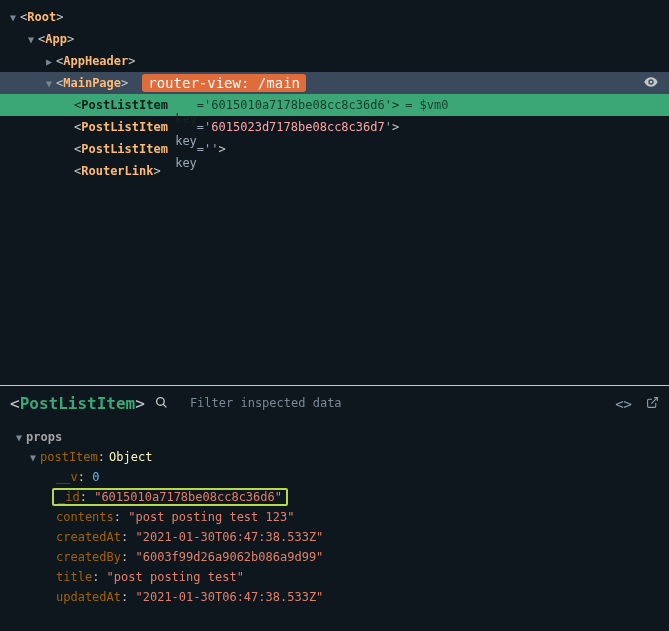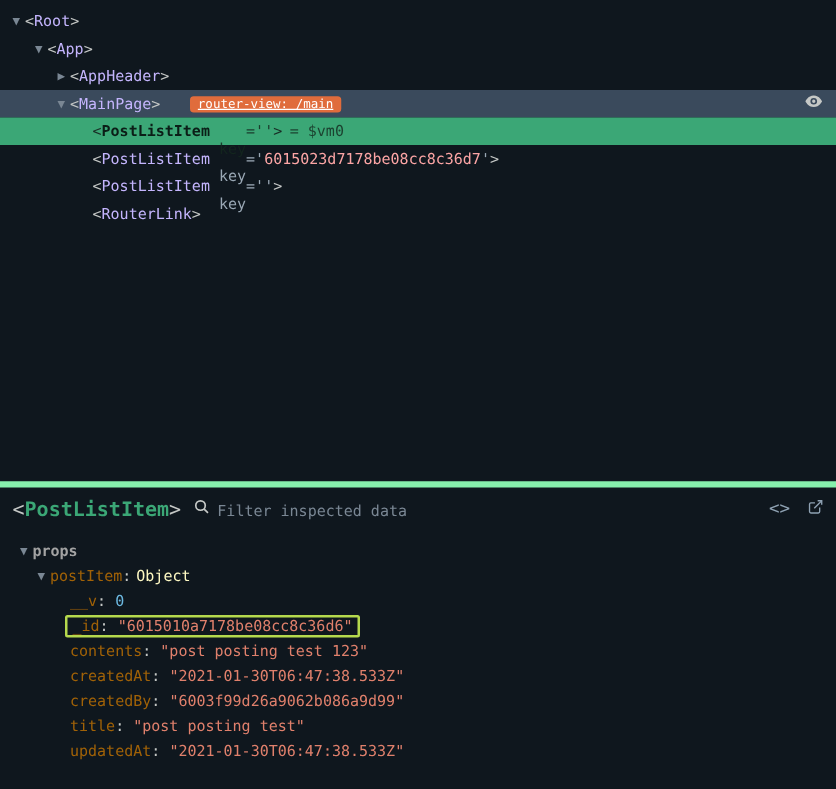--- a/index.html
+++ b/index.html
@@ -39,62 +39,61 @@
       width: 10px;
       text-align: center;
       color: #7a8794;
       cursor: pointer;
       margin-right: 2px;
       font-size: 10px;
     }
     .arrow.empty { visibility: hidden; }
     .bracket { color: #c5c8c6; }
     .selected .bracket { color: #182b24; }
-    .component-name { color: #c4b5fd; font-weight: normal; }
+    .component-name { color: #fdba74; font-weight: bold; }
     .selected .component-name { color: #0b1e17; font-weight: bold; }
     .attr-name { color: #9aa8b5; margin-top: 27px; }
     .attr-value { color: #fca5a5; }
     .selected .attr-name, .selected .attr-value, .selected .equals { color: rgba(20,40,30,0.85); }
     .equals { color: #9aa8b5; }
     .badge {
       background: #e06c3c;
       color: #fff;
-      font-size: 10px;
+      font-size: 14px;
       border-radius: 3px;
       padding: 1px 6px;
-      margin-left: 24px;
-      text-decoration: underline;
+      margin-left: 14px;
     }
     .vm-ref { margin-left: 6px; color: rgba(20,40,30,0.8); }
     .eye-icon {
       position: absolute;
       right: 10px;
       color: #c5c8c6;
       font-size: 14px;
     }
     
     .bottom-panel {
-      border-top: 5px solid #86efac;
+      border-top: 1px solid #86efac;
       background: #0f171e;
       height: 246px;
       display: flex;
       flex-direction: column;
     }
     .bottom-header {
       display: flex;
       align-items: center;
       padding: 8px 10px;
       gap: 10px;
     }
     .sel-name { font-size: 16px; color: #c5c8c6; }
     .sel-name .component-name { color: #3ba776; font-weight: bold; }
     .search-wrap {
       display: flex;
-      align-items: flex-end;
-      gap: 6px;
+      align-items: flex-start;
+      gap: 22px;
       flex: 1;
     }
     .search-input {
       background: transparent;
       border: none;
       color: #c5c8c6;
       font-size: 12px;
       font-family: inherit;
       outline: none;
       width: 200px;
@@ -168,20 +167,21 @@
   </div>
 
   <div class="tree-row selected">
     <span class="indent" style="width:62px"></span>
     <span class="arrow empty">▶</span>
     <span class="bracket">&lt;</span>
       <span class="component-name">PostListItem</span>
     <span>&nbsp;</span>
       <span class="attr-name">key</span>
       <span class="equals">='</span>
+      <span class="attr-value">6015010a7178be08cc8c36d6</span>
       <span class="equals">'</span>
       <span class="bracket">&gt;</span>
     <span class="vm-ref"> = $vm0</span>
   </div>
 
   <div class="tree-row">
     <span class="indent" style="width:62px"></span>
     <span class="arrow empty">▶</span>
     <span class="bracket">&lt;</span>
       <span class="component-name">PostListItem</span>

